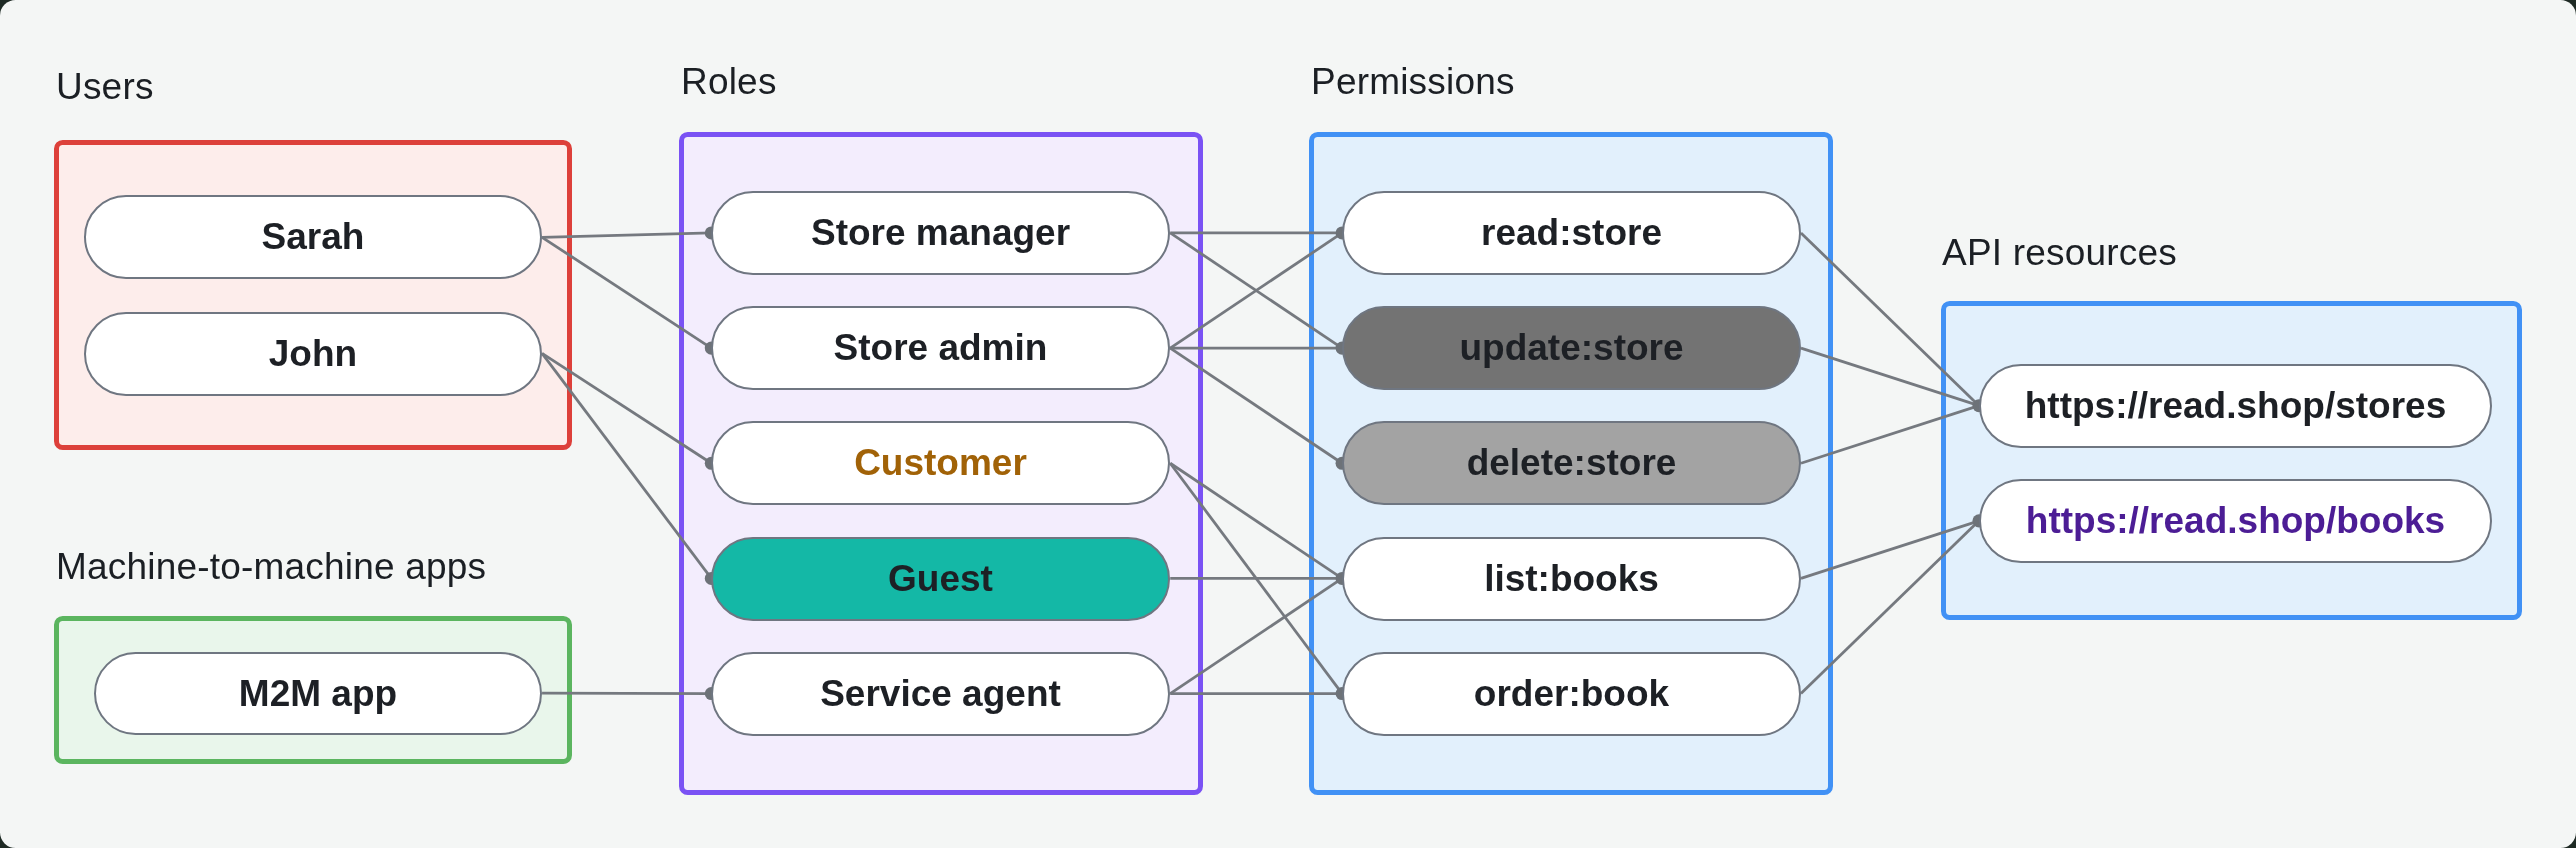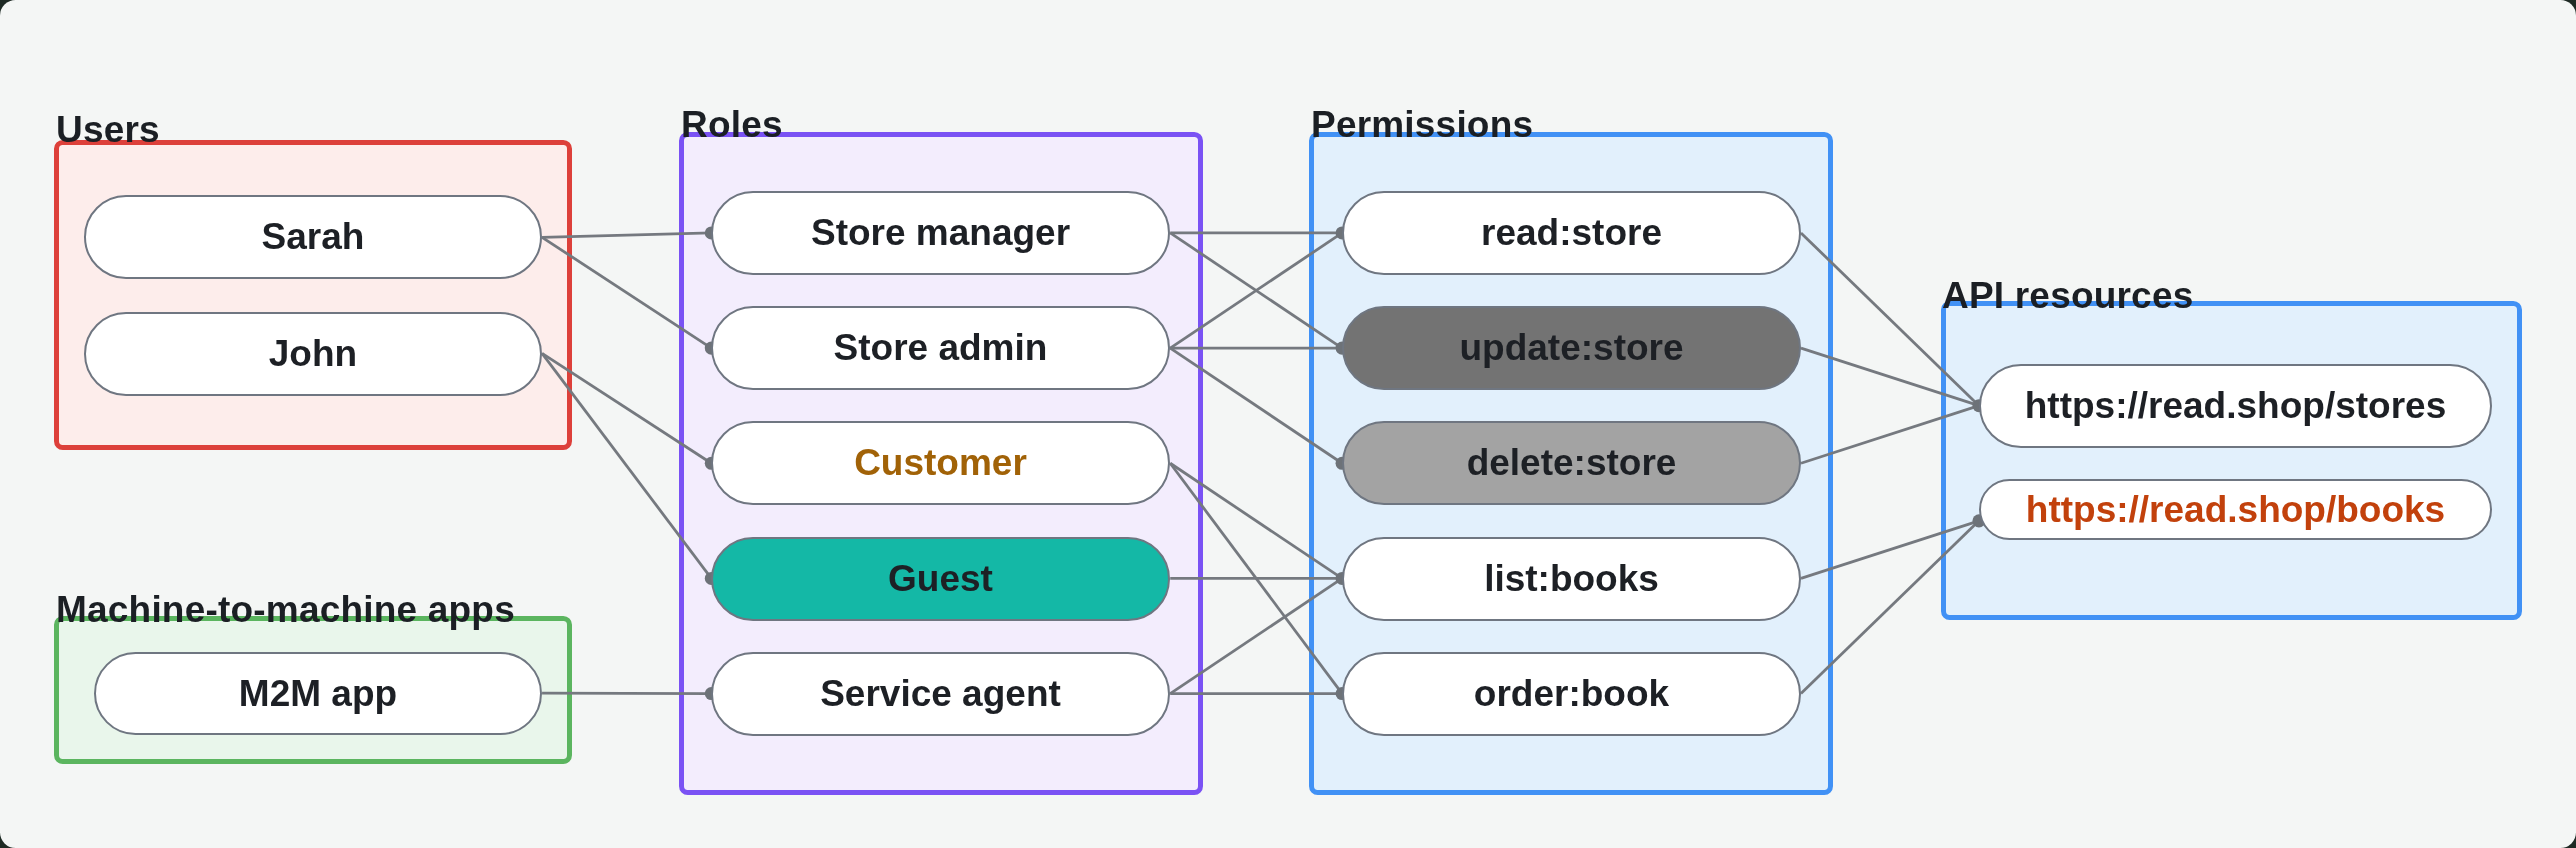--- a/index.html
+++ b/index.html
@@ -18,26 +18,25 @@
   .group-box{
     position:absolute;
     border-radius:8.7px;
     box-sizing:border-box;
     border:5.2px solid transparent;
     z-index:1;
   }
   .group-label{
     position:absolute;
     font-size:37px;
-    font-weight:700;
+    font-weight:400;
     color:#1b1f24;
     letter-spacing:0.2px;
     z-index:4;
     white-space:nowrap;
-    margin-top:43px;
   }
   #edge-layer{
     position:absolute;left:0;top:0;
     z-index:2;
   }
   .pill{
     position:absolute;
     box-sizing:border-box;
     background:#ffffff;
     border:2.6px solid #6f7681;
@@ -114,15 +113,15 @@
     <div class="pill" style="left: 711px; top: 306px; width: 459px; height: 84px; border-color: rgb(111, 118, 129); background: rgb(255, 255, 255); color: rgb(29, 32, 37);">Store admin</div>
     <div class="pill" style="left: 711px; top: 421px; width: 459px; height: 84px; border-color: rgb(111, 118, 129); background: rgb(255, 255, 255); color: #a16207;">Customer</div>
     <div class="pill" style="left: 711px; top: 537px; width: 459px; height: 84px; border-color: rgb(111, 118, 129); background: #14b8a6; color: rgb(29, 32, 37);">Guest</div>
     <div class="pill" style="left: 711px; top: 652px; width: 459px; height: 84px; border-color: rgb(111, 118, 129); background: rgb(255, 255, 255); color: rgb(29, 32, 37);">Service agent</div>
     <div class="pill" style="left: 1342px; top: 191px; width: 459px; height: 84px; border-color: rgb(111, 118, 129); background: rgb(255, 255, 255); color: rgb(29, 32, 37);">read:store</div>
     <div class="pill" style="left: 1342px; top: 306px; width: 459px; height: 84px; border-color: rgb(111, 118, 129); background: #737373; color: rgb(29, 32, 37);">update:store</div>
     <div class="pill" style="left: 1342px; top: 421px; width: 459px; height: 84px; border-color: rgb(111, 118, 129); background: #a3a3a3; color: rgb(29, 32, 37);">delete:store</div>
     <div class="pill" style="left: 1342px; top: 537px; width: 459px; height: 84px; border-color: rgb(111, 118, 129); background: rgb(255, 255, 255); color: rgb(29, 32, 37);">list:books</div>
     <div class="pill" style="left: 1342px; top: 652px; width: 459px; height: 84px; border-color: rgb(111, 118, 129); background: rgb(255, 255, 255); color: rgb(29, 32, 37);">order:book</div>
     <div class="pill" style="left: 1979px; top: 364px; width: 513px; height: 84px; border-color: rgb(111, 118, 129); background: rgb(255, 255, 255); color: rgb(29, 32, 37);">https://read.shop/stores</div>
-    <div class="pill" style="left: 1979px; top: 479px; width: 513px; height: 61px; border-color: rgb(111, 118, 129); background: rgb(255, 255, 255); color: #c2410c;">https://read.shop/books</div>
+    <div class="pill" style="left: 1979px; top: 479px; width: 513px; height: 84px; border-color: rgb(111, 118, 129); background: rgb(255, 255, 255); color: #4c1d95;">https://read.shop/books</div>
   </div>
 
 
 </body></html>

